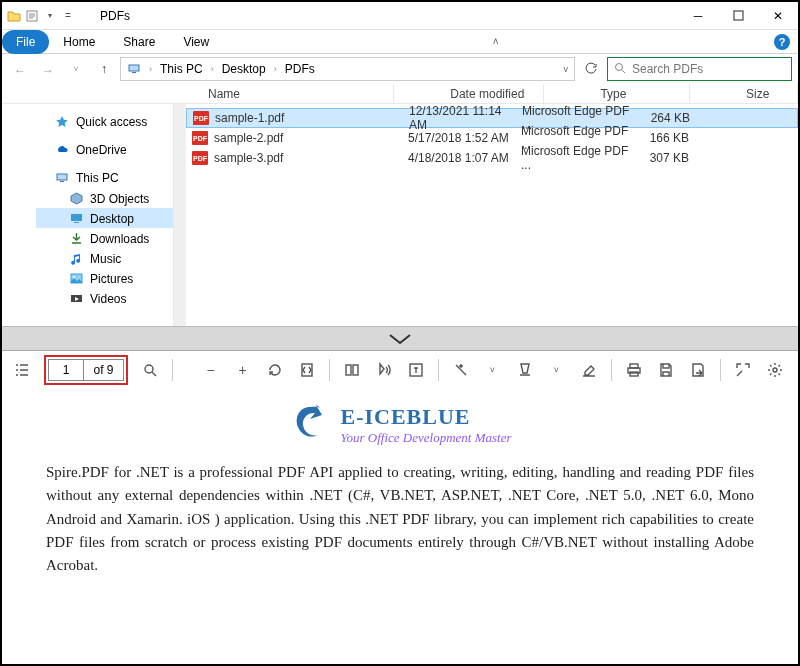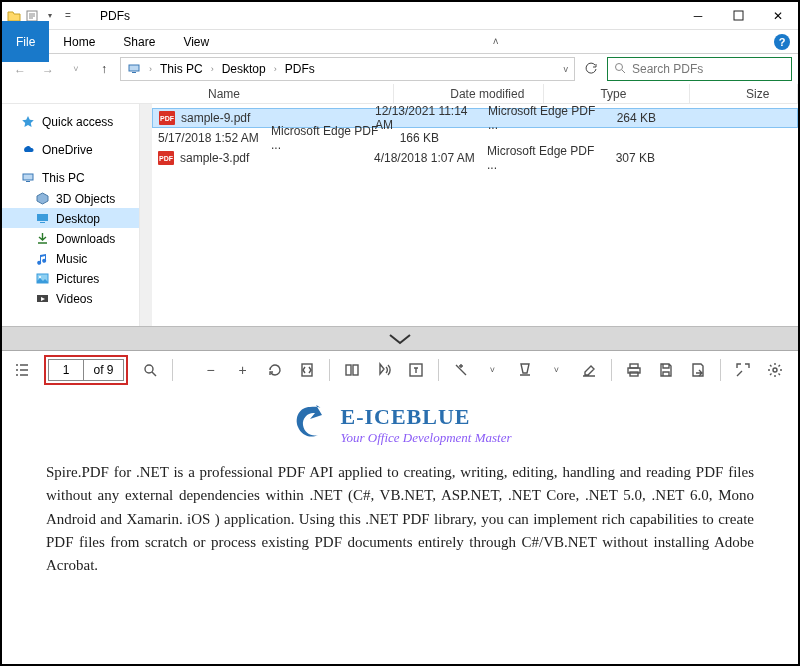--- a/index.html
+++ b/index.html
@@ -4,36 +4,36 @@
 <style>
 * { box-sizing: border-box; margin: 0; padding: 0; font-family: "Segoe UI", Tahoma, sans-serif; }
 body { width: 800px; height: 666px; background: #fff; border: 2px solid #000; overflow: hidden; font-size: 12px; color: #000; }
 .titlebar { height: 28px; display: flex; align-items: center; background: #fff; border-bottom: 1px solid #e1e1e1; }
 .titlebar .qat { display: flex; align-items: center; gap: 2px; padding: 0 4px; }
 .titlebar .qat .ico { width: 16px; height: 16px; display: flex; align-items: center; justify-content: center; font-size: 11px; }
 .titlebar .title { flex: 1; text-align: left; padding-left: 20px; font-size: 12px; }
 .titlebar .winbtns { display: flex; }
 .titlebar .winbtns div { width: 40px; height: 28px; display: flex; align-items: center; justify-content: center; font-size: 12px; }
 .ribbon-tabs { height: 24px; display: flex; align-items: center; border-bottom: 1px solid #d0d0d0; }
-.ribbon-tabs .tab { padding: 0 14px; height: 41px; display: flex; align-items: center; font-size: 12px; }
+.ribbon-tabs .tab { padding: 0 14px; height: 24px; display: flex; align-items: center; font-size: 12px; border-radius: 12px; }
 .ribbon-tabs .file-tab { background: #1979ca; color: #fff; }
 .ribbon-tabs .help { margin-left: auto; margin-right: 8px; width: 16px; height: 16px; border-radius: 50%; background: #1979ca; color: #fff; display: flex; align-items: center; justify-content: center; font-size: 11px; font-weight: bold; }
 .addrbar { height: 30px; display: flex; align-items: center; padding: 2px 6px; gap: 4px; }
 .navbtn { width: 24px; height: 24px; display: flex; align-items: center; justify-content: center; color: #999; }
 .navbtn.active { color: #222; }
 .addr { flex: 1; border: 1px solid #ccc; height: 24px; display: flex; align-items: center; padding: 0 2px; gap: 2px; }
 .addr .seg { padding: 0 4px; height: 100%; display: flex; align-items: center; }
 .addr .sep { color: #888; font-size: 9px; padding: 0 2px; }
 .ref { width: 24px; height: 24px; display: flex; align-items: center; justify-content: center; }
 .search { width: 185px; border: 1px solid #15803d; height: 24px; display: flex; align-items: center; padding: 0 6px; color: #777; gap: 6px; }
 .columns { height: 20px; border-bottom: 1px solid #e8e8e8; display: flex; align-items: center; padding-left: 150px; }
 .columns .col { border-right: 1px solid #e8e8e8; height: 100%; display: flex; align-items: center; padding-left: 8px; color: #444; font-size: 12px; margin-left: 48px; }
 .main { display: flex; height: 222px; }
 .nav-scroll { width: 12px; background: #f0f0f0; }
-.navpane { width: 138px; border-right: 1px solid #e8e8e8; padding: 8px 0; overflow: hidden; }
+.navpane { width: 138px; border-right: 1px solid #e8e8e8; padding: 8px 0; overflow: hidden; margin-left: 34px; }
 .navitem { display: flex; align-items: center; gap: 6px; padding: 2px 8px 2px 18px; height: 20px; font-size: 12px; white-space: nowrap; }
 .navitem.sub { padding-left: 32px; align-items: flex-end; }
 .navitem.sel { background: #cde8ff; }
 .nico { width: 16px; height: 16px; display: inline-flex; align-items: center; justify-content: center; }
 .filearea { flex: 1; padding-top: 4px; }
 .row { display: flex; align-items: center; height: 20px; padding-left: 6px; }
 .row.sel { background: #cde8ff; border: 1px solid #84c2f2; }
 .row .cell { display: flex; align-items: center; height: 100%; color: #333; font-size: 12px; }
 .row .cell.name { gap: 6px; }
 .pdf-ico { width: 16px; height: 14px; background: #d93025; color: #fff; font-size: 7px; font-weight: bold; display: flex; align-items: center; justify-content: center; border-radius: 1px; }
@@ -218,27 +218,31 @@
         </span>
         <span>Videos</span>
       </div>
 
   </div>
   <div class="nav-scroll"></div>
   <div class="filearea">
     <div class="row sel">
       <div class="cell name" style="width:216px">
           <span class="pdf-ico">PDF</span>
-          <span>sample-9.pdf</span>
+          <span>sample-1.pdf</span>
         </div>
       <div class="cell" style="width:113px">12/13/2021 11:14 AM</div>
       <div class="cell" style="width:108px">Microsoft Edge PDF ...</div>
       <div class="cell" style="width:66px;justify-content:flex-end;padding-right:6px">264 KB</div>
     </div>
     <div class="row">
+      <div class="cell name" style="width:216px">
+          <span class="pdf-ico">PDF</span>
+          <span>sample-2.pdf</span>
+        </div>
       <div class="cell" style="width:113px">5/17/2018 1:52 AM</div>
       <div class="cell" style="width:108px">Microsoft Edge PDF ...</div>
       <div class="cell" style="width:66px;justify-content:flex-end;padding-right:6px">166 KB</div>
     </div>
     <div class="row">
       <div class="cell name" style="width:216px">
           <span class="pdf-ico">PDF</span>
           <span>sample-3.pdf</span>
         </div>
       <div class="cell" style="width:113px">4/18/2018 1:07 AM</div>

